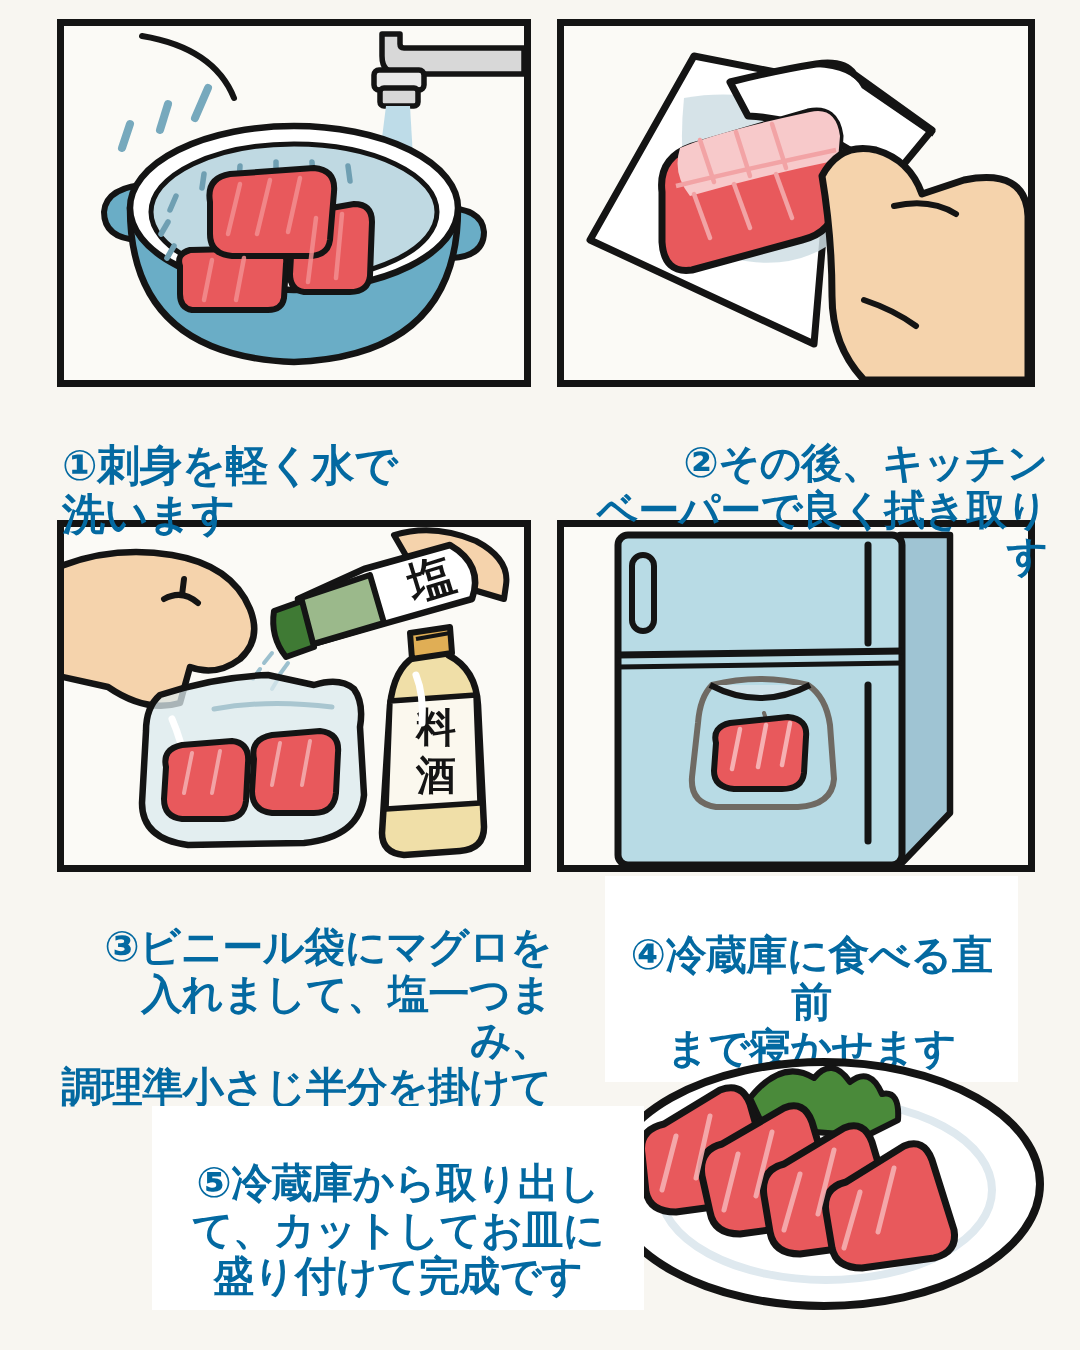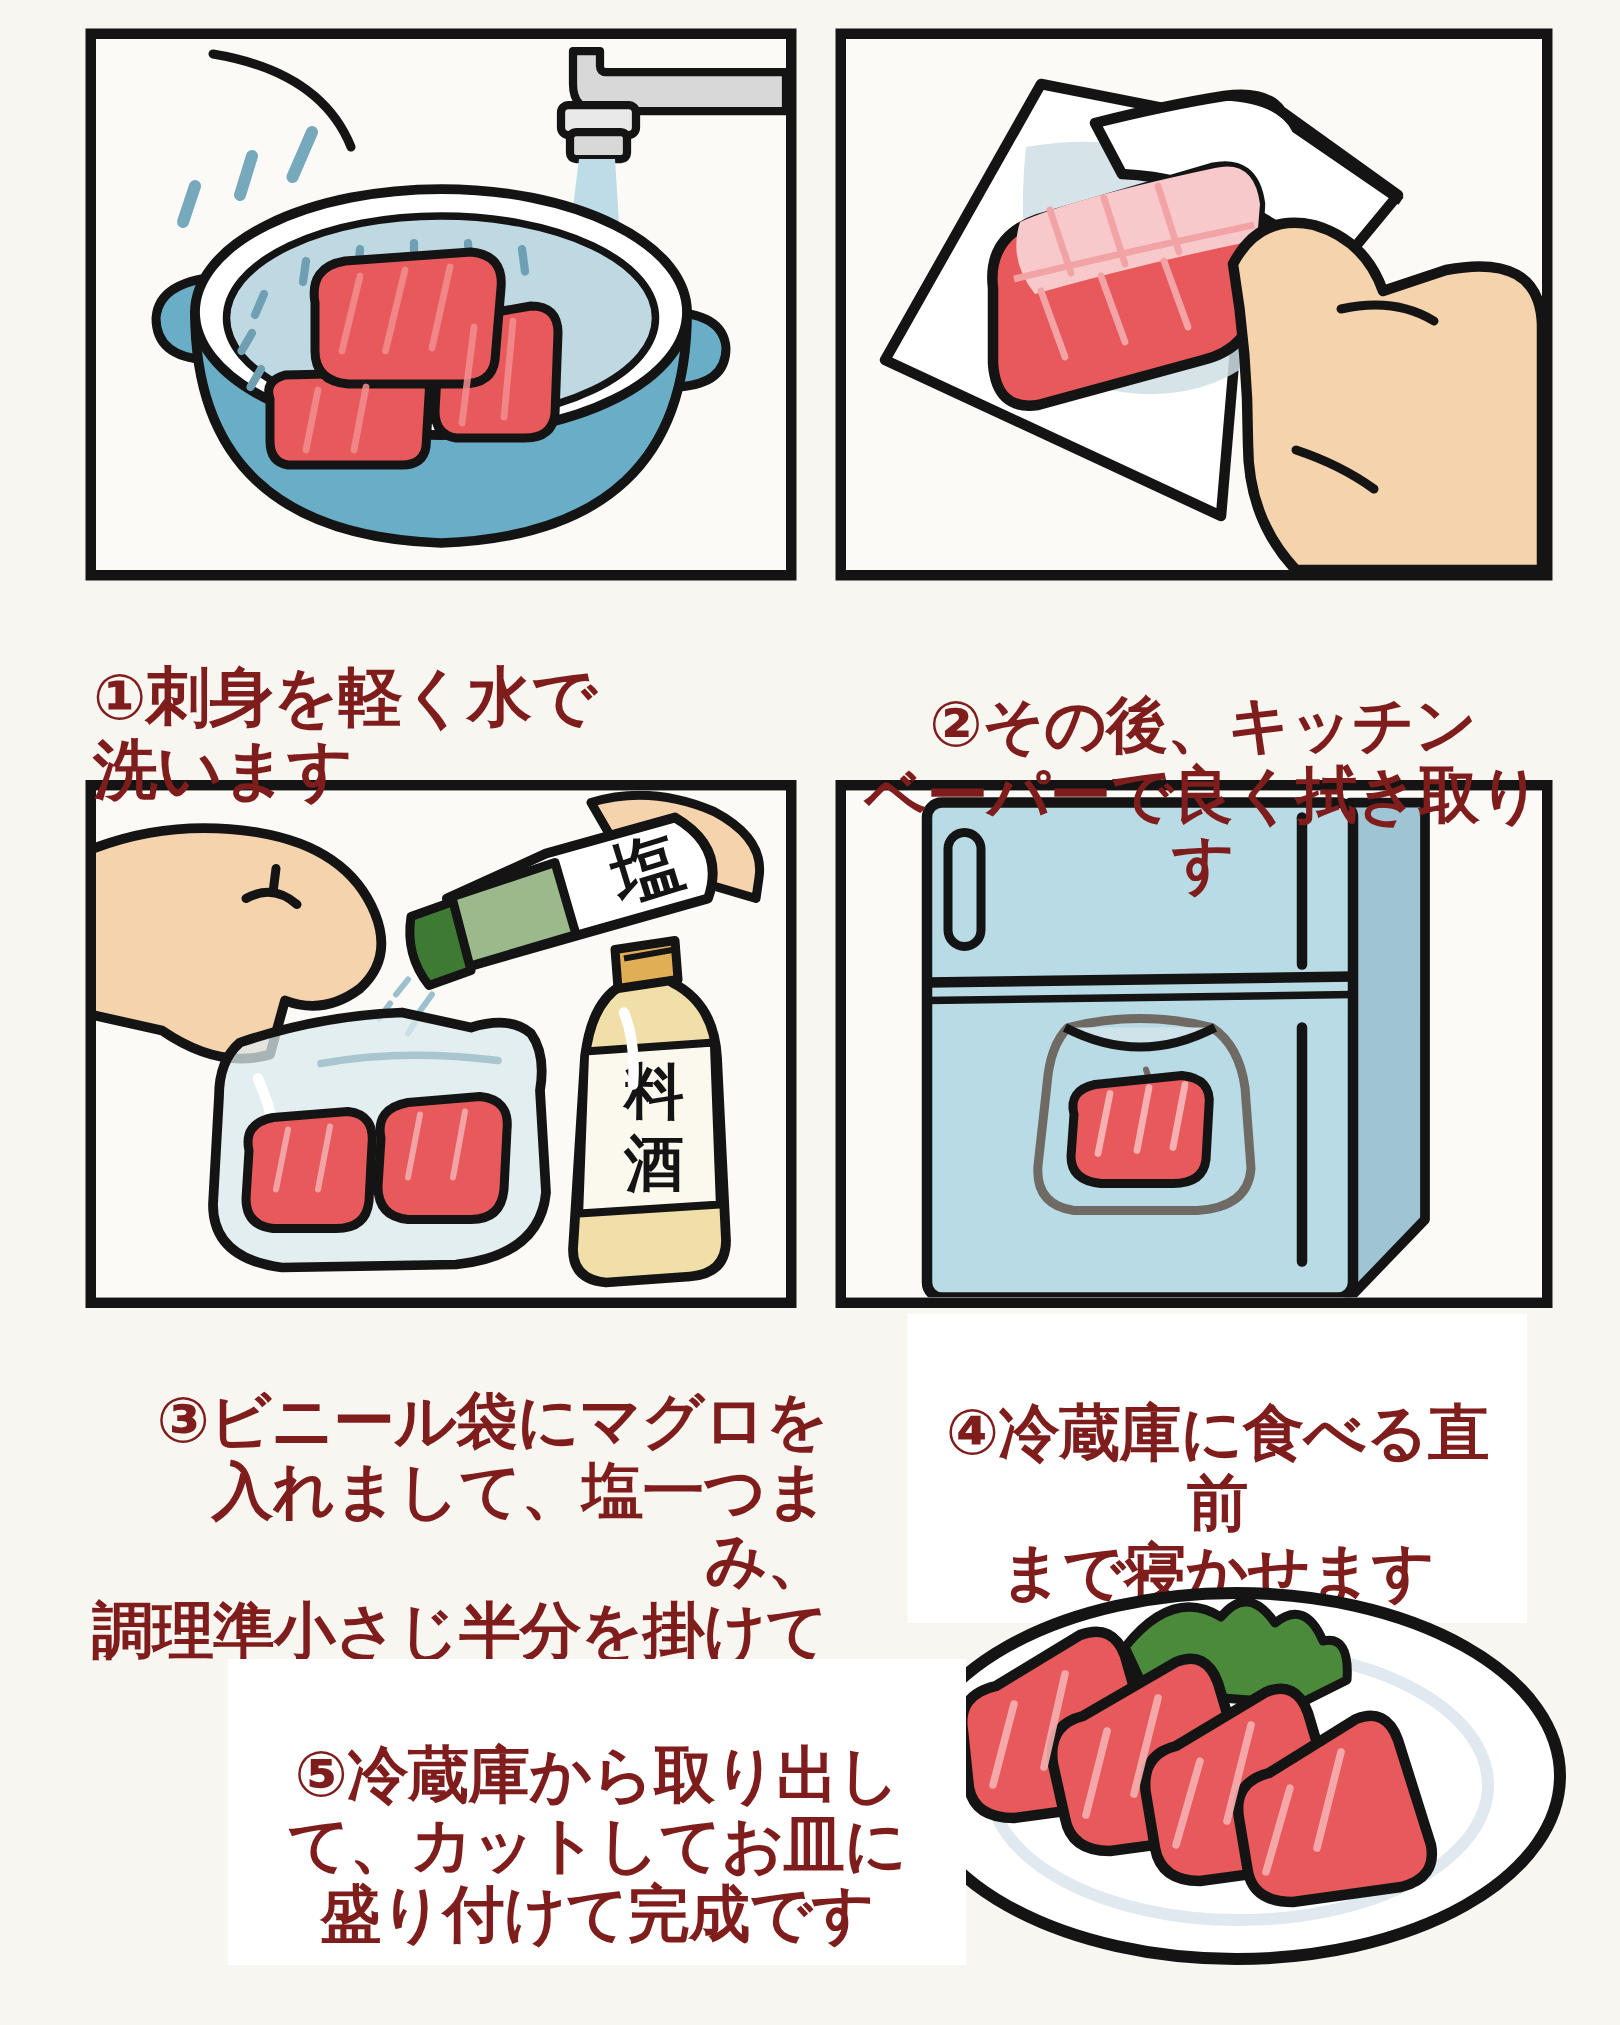--- a/index.html
+++ b/index.html
@@ -23,30 +23,30 @@
   #panel1{left:57px;  top:19px;  width:474px; height:368px;}
   #panel2{left:557px; top:19px;  width:478px; height:368px;}
   #panel3{left:57px;  top:520px; width:474px; height:352px;}
   #panel4{left:557px; top:520px; width:478px; height:352px;}
 
   .panel svg{display:block;width:100%;height:100%;}
 
   
   .caption{
     position:absolute;
-    color:#7f1d1d;
+    color:#0369a1;
     font-weight:bold;
     font-family:"DejaVu Sans","Liberation Sans",sans-serif;
     letter-spacing:-0.5px;
     line-height:1.14;
     white-space:pre-line;
     -webkit-font-smoothing:antialiased;
   }
   #cap1{left:62px;  top:392px; width:480px; font-size:43px; text-align:left; text-indent:0;}
-  #cap2{left:556px; top:412px; width:492px; font-size:41px; text-align:center;}
+  #cap2{left:556px; top:392px; width:492px; font-size:41px; text-align:right;}
   #cap3{left:60px;  top:876px; width:492px; font-size:41px; text-align:right;}
 
   #cap4{
     left:605px; top:876px; width:413px;
     font-size:41px; text-align:center;
     background:#ffffff;
     padding:8px 6px 10px 6px;
     box-sizing:border-box;
   }
   #cap5{

